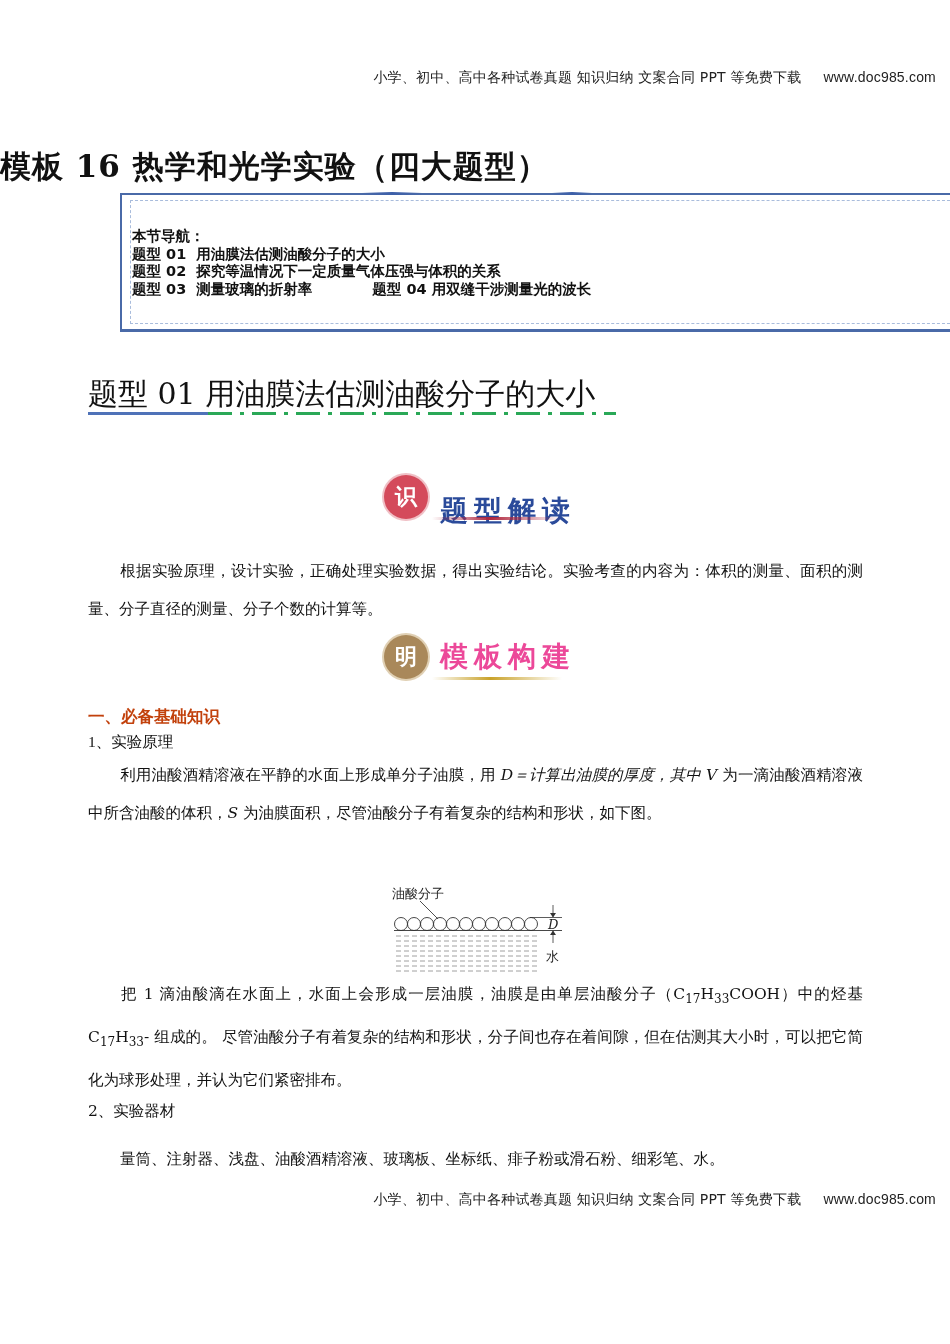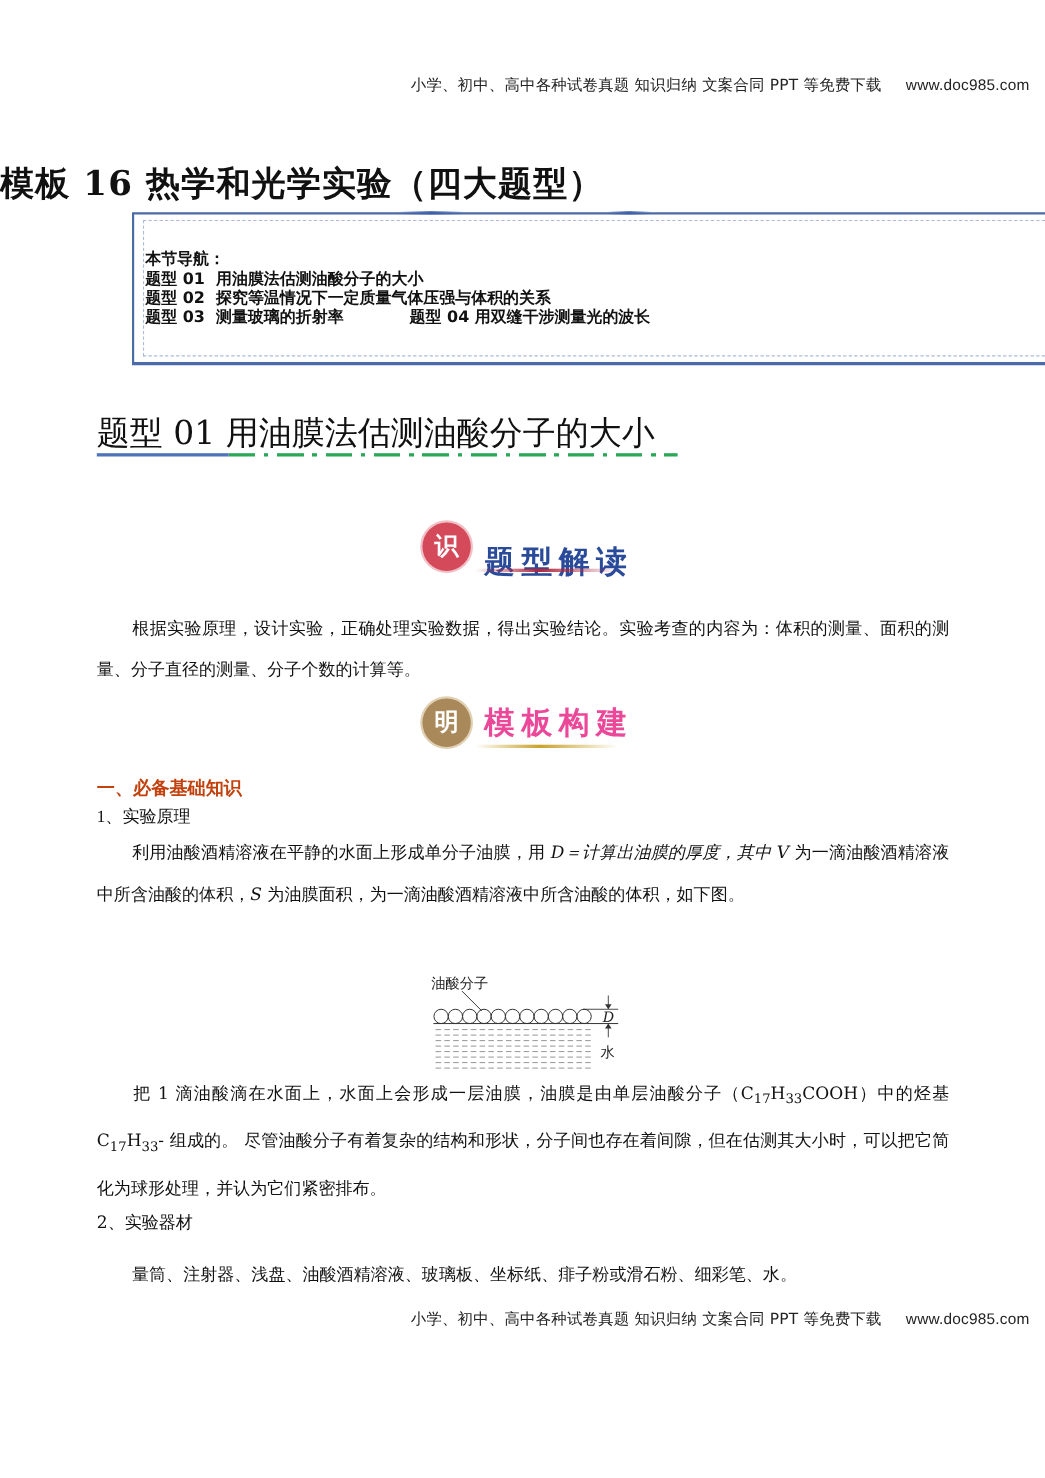--- a/index.html
+++ b/index.html
@@ -105,21 +105,21 @@
 <div class="abs badge badge2">
   <div class="circle">明</div>
   <div class="label">模板构建</div>
   <div class="swoosh"></div>
 </div>
 
 <div class="abs red-heading">一、必备基础知识</div>
 <div class="abs sub-heading sub1">1、实验原理</div>
 
 <div class="abs para para2">
-  <span class="indent"></span><span>利用油酸酒精溶液在平静的水面上形成单分子油膜，用 </span><span class="ital">D＝计算出油膜的厚度，其中 V</span><span> 为一滴油酸酒精溶液中所含油酸的体积，</span><span class="ital">S</span><span> 为油膜面积，为一滴油酸酒精溶液中所含油酸的体积，如下图。</span>
+  <span class="indent"></span><span>利用油酸酒精溶液在平静的水面上形成单分子油膜，用 </span><span class="ital">D＝计算出油膜的厚度，其中 V</span><span> 为一滴油酸酒精溶液中所含油酸的体积，</span><span class="ital">S</span><span> 为油膜面积，尽管油酸分子有着复杂的结构和形状，如下图。</span>
 </div>
 
 <div class="abs diagram">
   <svg width="180" height="90" viewBox="0 0 180 90">
     <text x="2" y="13" font-size="13" font-family="DejaVu Sans, sans-serif" fill="#222">油酸分子</text>
     <line x1="30" y1="16" x2="48" y2="34" stroke="#222" stroke-width="0.8"></line>
     <g fill="none" stroke="#333" stroke-width="0.9">
       <circle cx="11" cy="39" r="6.5"></circle>
         <circle cx="24" cy="39" r="6.5"></circle>
         <circle cx="37" cy="39" r="6.5"></circle>

